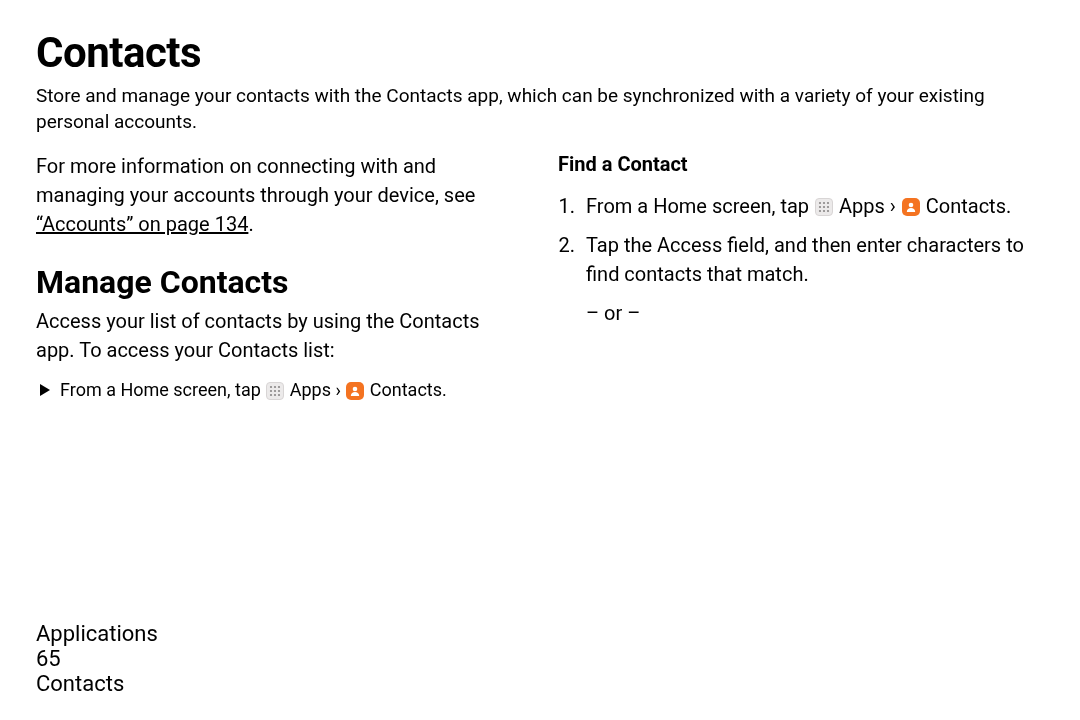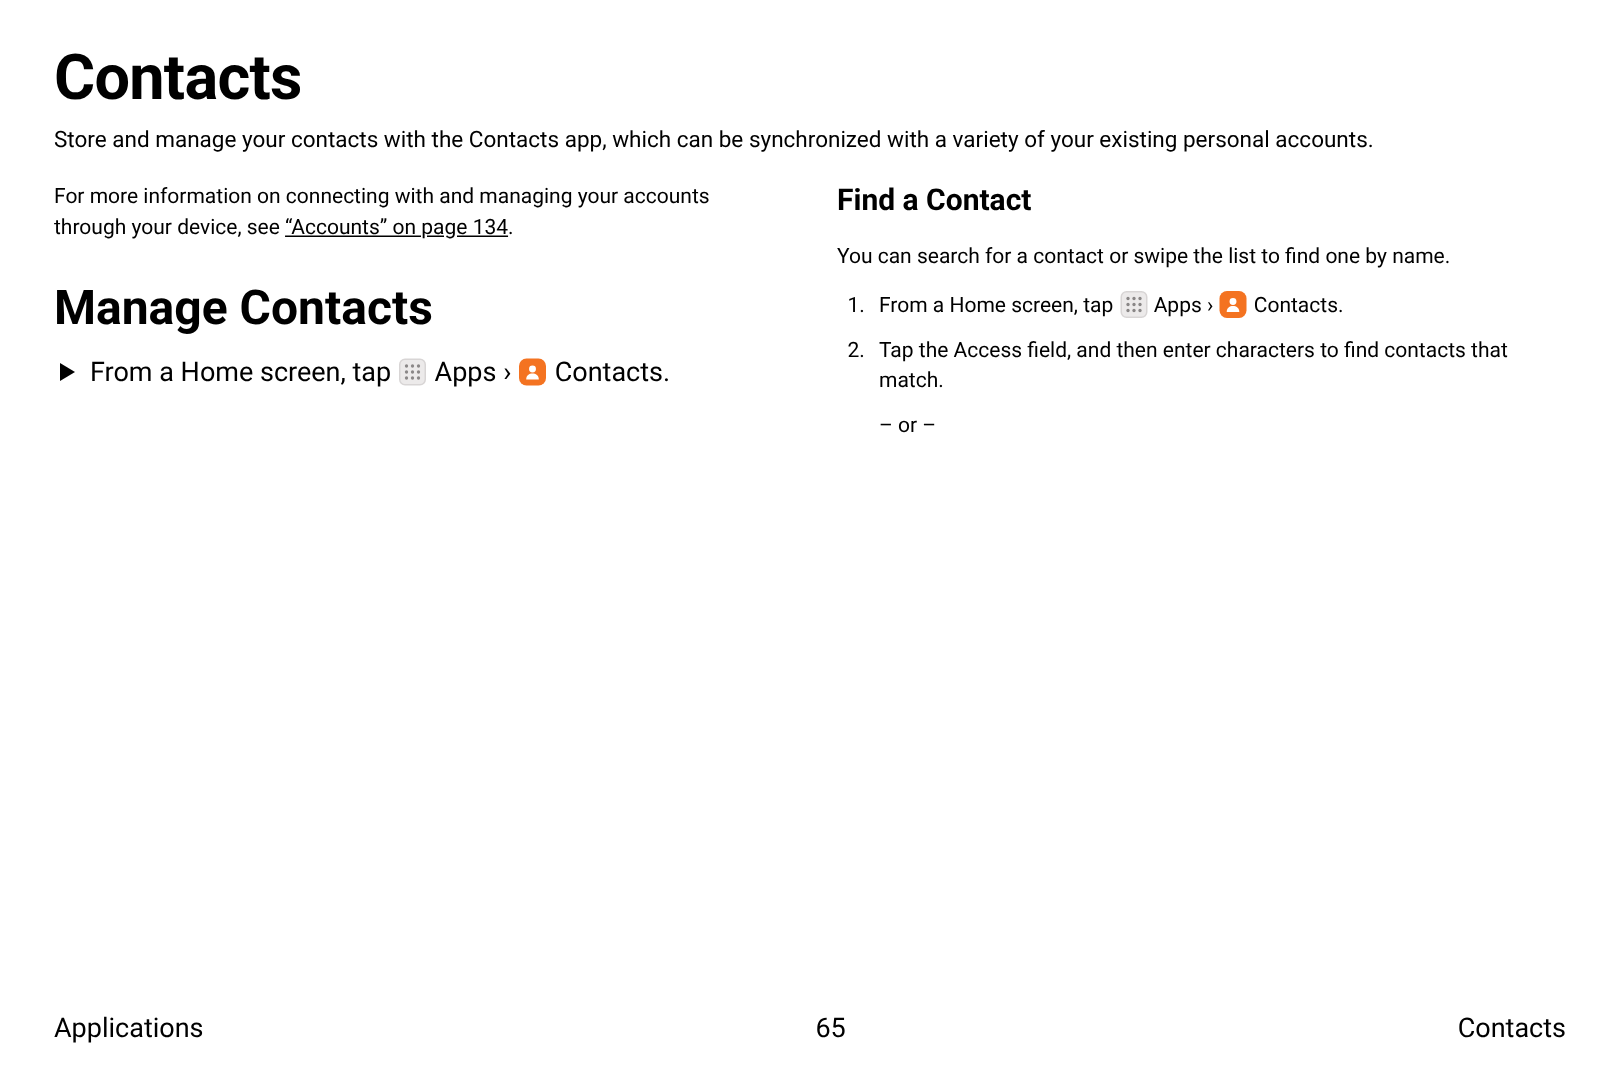--- a/index.html
+++ b/index.html
@@ -16,35 +16,35 @@
       position: relative;
       padding: 28px 36px 0 36px;
     }
     h1.page-title {
       font-size: 42px;
       font-weight: 700;
       letter-spacing: -0.5px;
       margin-bottom: 6px;
     }
     p.intro {
-      font-size: 15px;
+      font-size: 19px;
       line-height: 1.35;
       font-weight: 400;
       margin-bottom: 18px;
     }
     .columns {
       display: flex;
       gap: 36px;
     }
     .col {
       flex: 1;
       min-width: 0;
     }
     .col p, .col li {
-      font-size: 14px;
+      font-size: 20px;
       line-height: 1.45;
       font-weight: 400;
     }
     .link {
       text-decoration: underline;
       font-weight: 400;
     }
     h2.section {
       font-size: 32px;
       font-weight: 700;
@@ -110,37 +110,39 @@
     }
     .contacts-icon svg { width: 12px; height: 12px; }
     .bold { font-weight: 400; }
     .footer {
       position: absolute;
       left: 36px;
       right: 36px;
       bottom: 24px;
       display: flex;
       justify-content: space-between;
-      font-size: 18px;
+      font-size: 22px;
+      flex-direction: column;
     }
     .or-line { margin-bottom: 28px; }
   </style>
 </head>
 <body>
 
 <h1 class="page-title">Contacts</h1>
 <p class="intro">Store and manage your contacts with the Contacts app, which can be synchronized with a variety of your existing personal accounts.</p>
 
 <div class="columns">
   <div class="col">
     <p>
       <span>For more information on connecting with and managing your accounts through your device, see </span><span class="link">“Accounts” on page 134</span>.
     </p>
 
     <h2 class="section">Manage Contacts</h2>
+    <p>Access your list of contacts by using the Contacts app. To access your Contacts list:</p>
 
     <div class="bullet-line">
       <span class="triangle"></span>
       <span>
         <span>From a Home screen, tap </span><span class="apps-icon">
             <svg viewBox="0 0 12 12">
               <g fill="#8a8787">
                 <circle cx="2" cy="2" r="1.1"></circle>
                 <circle cx="6" cy="2" r="1.1"></circle>
                 <circle cx="10" cy="2" r="1.1"></circle>
@@ -159,21 +161,20 @@
                 <path d="M1.8 11 C1.8 8.2 3.8 7 6 7 C8.2 7 10.2 8.2 10.2 11 Z"></path>
               </g>
             </svg>
           </span><span class="bold"> Contacts</span><span>.</span>
       </span>
     </div>
   </div>
 
   <div class="col">
     <h3 class="subsection">Find a Contact</h3>
-    <p>You can search for a contact or swipe the list to find one by name.</p>
 
     <ol class="steps">
       <li>
         <span>From a Home screen, tap </span><span class="apps-icon">
             <svg viewBox="0 0 12 12">
               <g fill="#8a8787">
                 <circle cx="2" cy="2" r="1.1"></circle>
                 <circle cx="6" cy="2" r="1.1"></circle>
                 <circle cx="10" cy="2" r="1.1"></circle>
                 <circle cx="2" cy="6" r="1.1"></circle>

